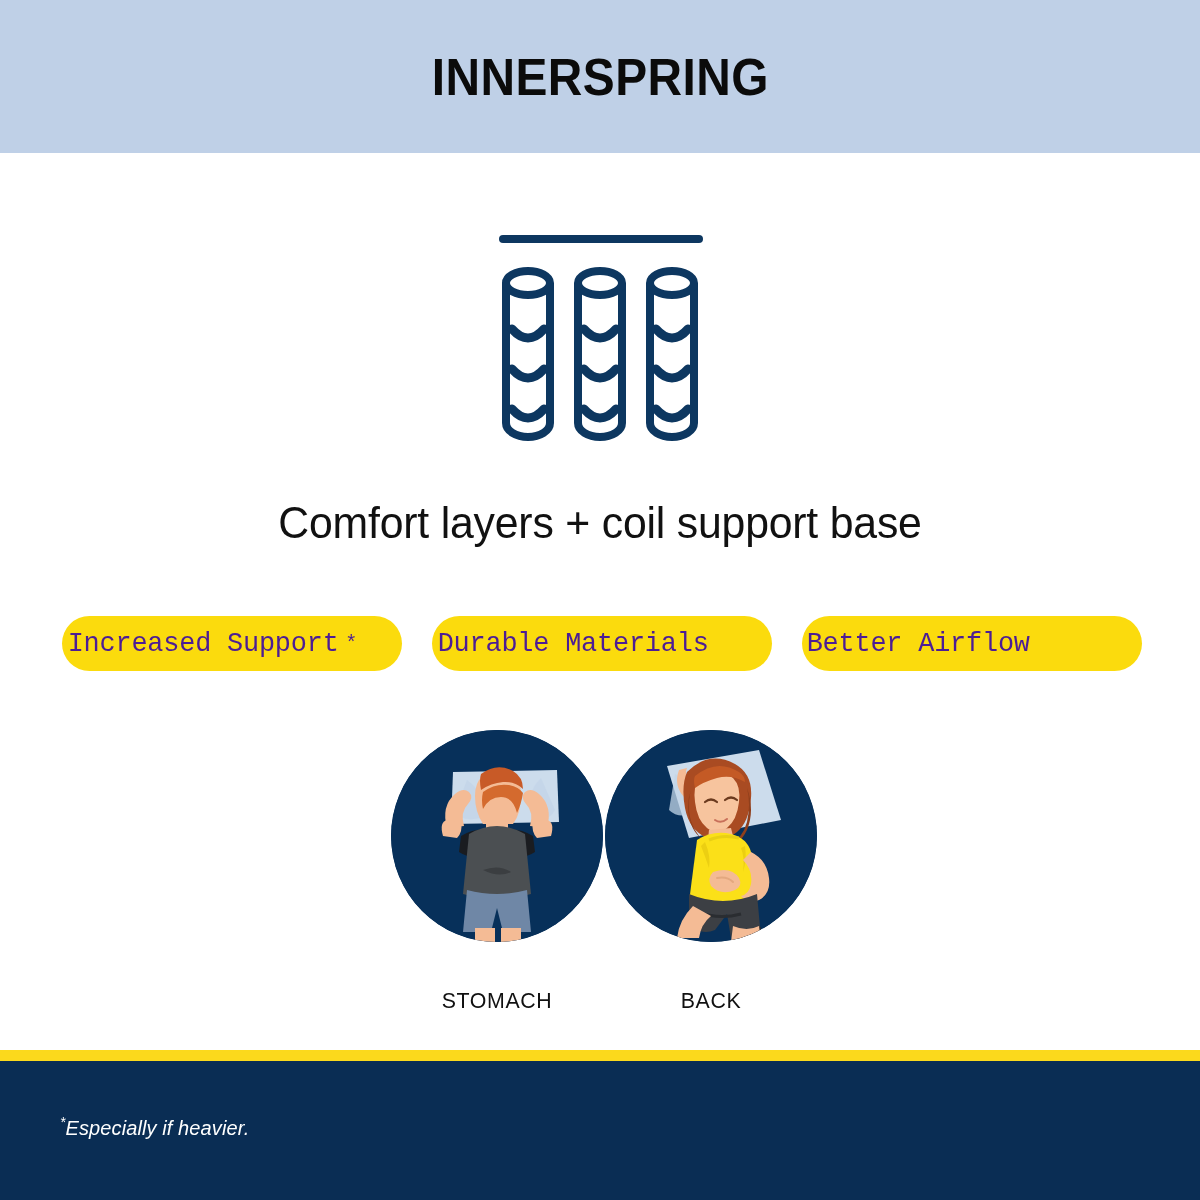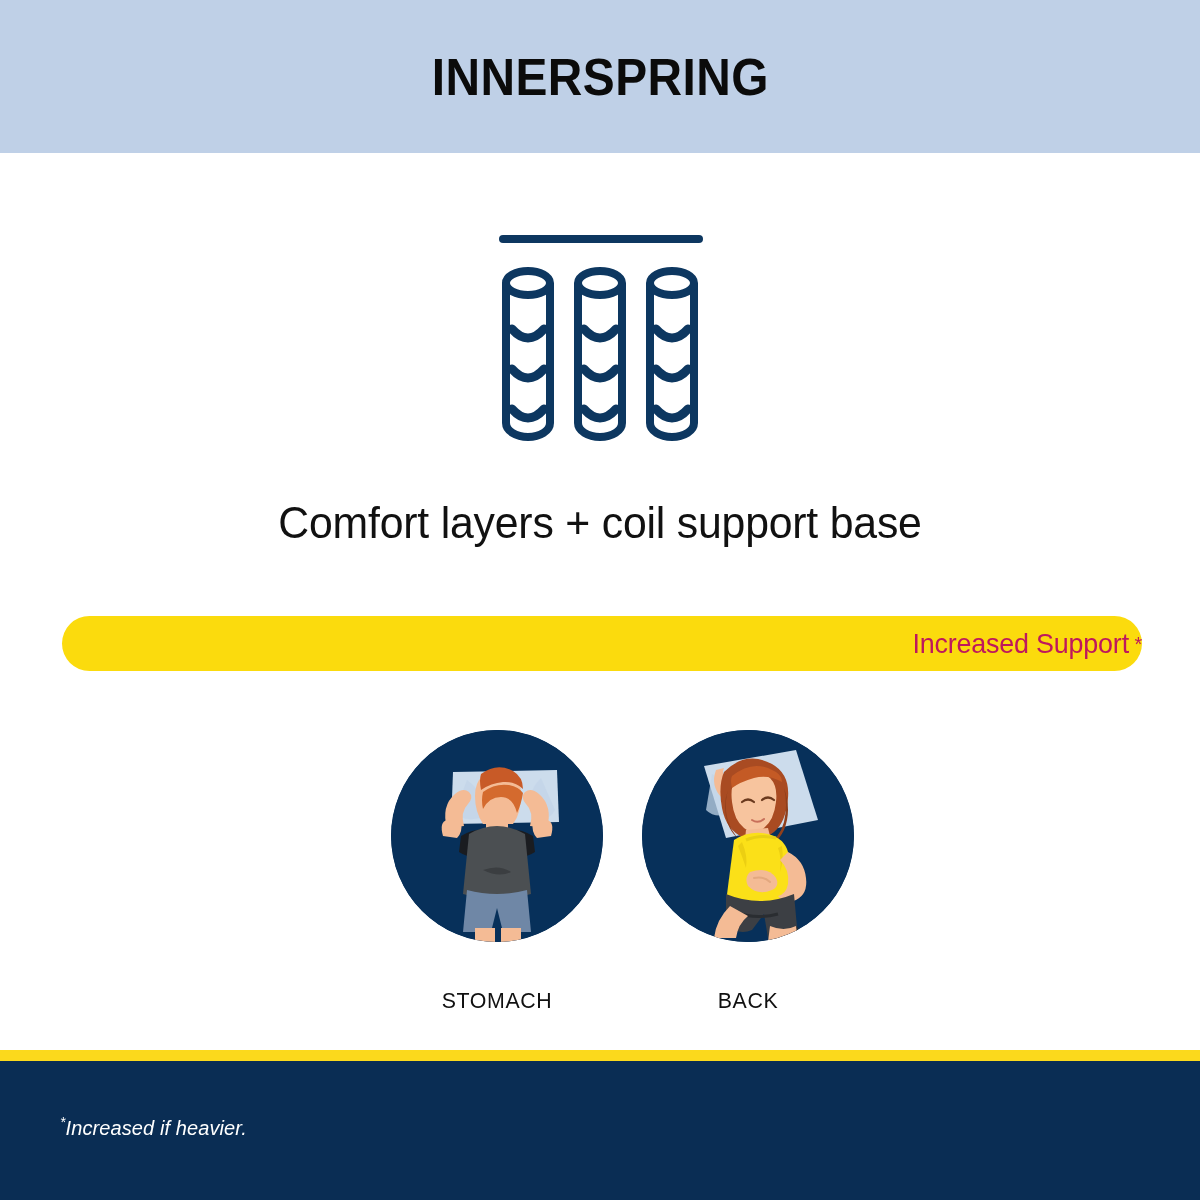--- a/index.html
+++ b/index.html
@@ -75,23 +75,23 @@
     justify-content: space-between;
     align-items: stretch;
   }
   .pill {
     flex: 1 1 0;
     margin-right: 30px;
     background: #fbdb0d;
     border-radius: 28px;
     display: flex;
     align-items: center;
-    justify-content: flex-end;
-    color: #be185d;
-    font-family: Liberation Sans, sans-serif;
+    justify-content: flex-start;
+    color: #4c1d95;
+    font-family: Liberation Mono, monospace;
     font-size: 28px;
     font-weight: normal;
     letter-spacing: -0.2px;
     white-space: nowrap;
   }
   .pill:last-child { margin-right: 0; }
   .pill .pill-label { transform: scaleX(0.96); }
   .pill .star {
     font-size: 20px;
     vertical-align: super;
@@ -106,21 +106,21 @@
     top: 730px;
     width: 1200px;
     height: 290px;
   }
   .pos-item {
     position: absolute;
     width: 230px;
     text-align: center;
   }
   .pos-item.stomach { left: 382px; }
-  .pos-item.back    { left: 633px; }
+  .pos-item.back    { left: 596px; }
   .pos-circle {
     width: 212px;
     height: 212px;
     margin: 0 auto;
     border-radius: 50%;
     background: #07305a;
     overflow: hidden;
     position: relative;
   }
   .pos-label {
@@ -214,20 +214,26 @@
     </svg>
   </div>
 
   <div class="subtitle">Comfort layers + coil support base</div>
 
   <div class="pill-row">
     <div class="pill">
       <span class="pill-label">Increased Support</span>
         <span class="star">*</span>
     </div>
+    <div class="pill">
+      <span class="pill-label">Durable Materials</span>
+    </div>
+    <div class="pill">
+      <span class="pill-label">Better Airflow</span>
+    </div>
   </div>
 
   <div class="positions">
 
     <div class="pos-item stomach">
       <div class="pos-circle">
         <svg width="212" height="212" viewBox="0 0 212 212" xmlns="http://www.w3.org/2000/svg">
           <circle cx="106" cy="106" r="106" fill="#07305a"></circle>
 
           <path d="M62 42 L166 40 L168 92 L60 94 Z" fill="#ccdcec"></path>
@@ -307,16 +313,16 @@
           <path d="M128 196 q14 6 26 0 l2 16 l-30 0 Z" fill="#f4bb95"></path>
         </svg>
       </div>
       <div class="pos-label">BACK</div>
     </div>
 
   </div>
 
   <div class="footer-rule"></div>
   <div class="footer-band"></div>
-  <div class="footnote"><span class="star">*</span><span>Increased if heavier.</span></div>
+  <div class="footnote"><span class="star">*</span><span>Especially if heavier.</span></div>
 
 
 </div>
 
 </body></html>

